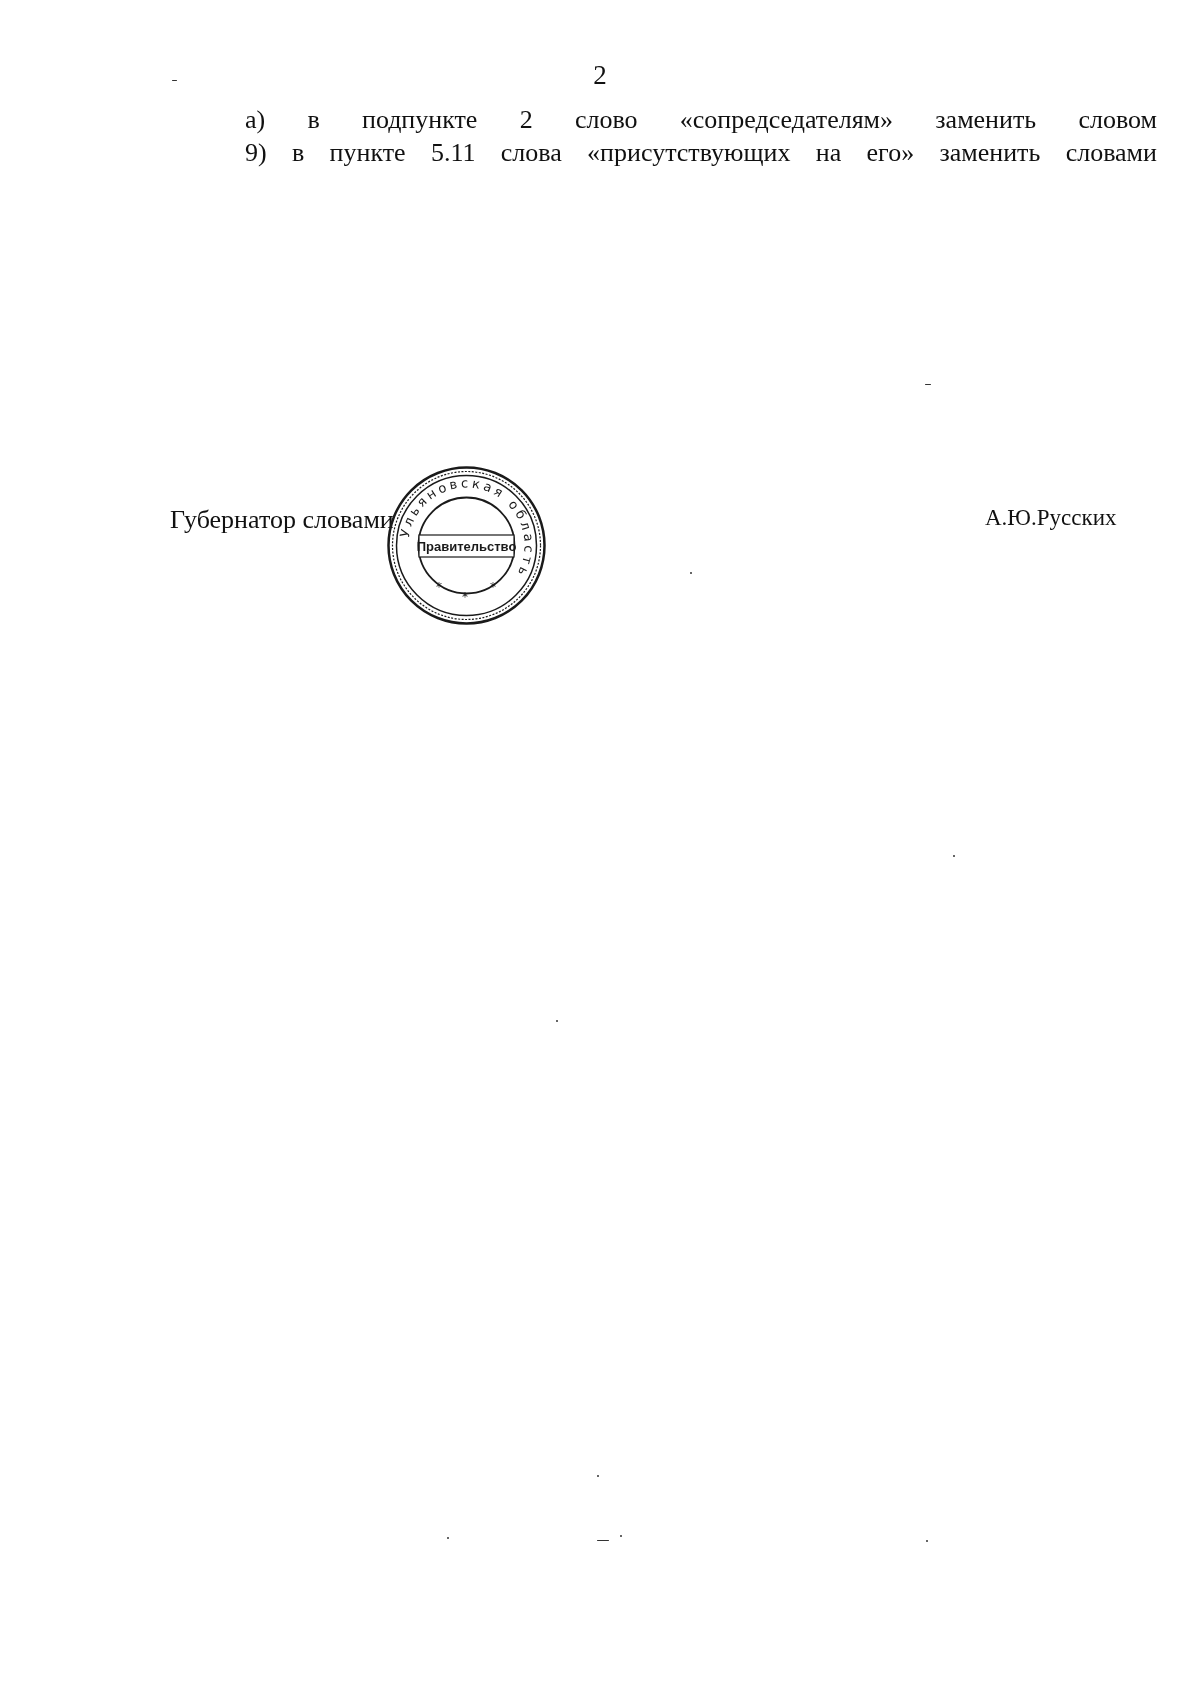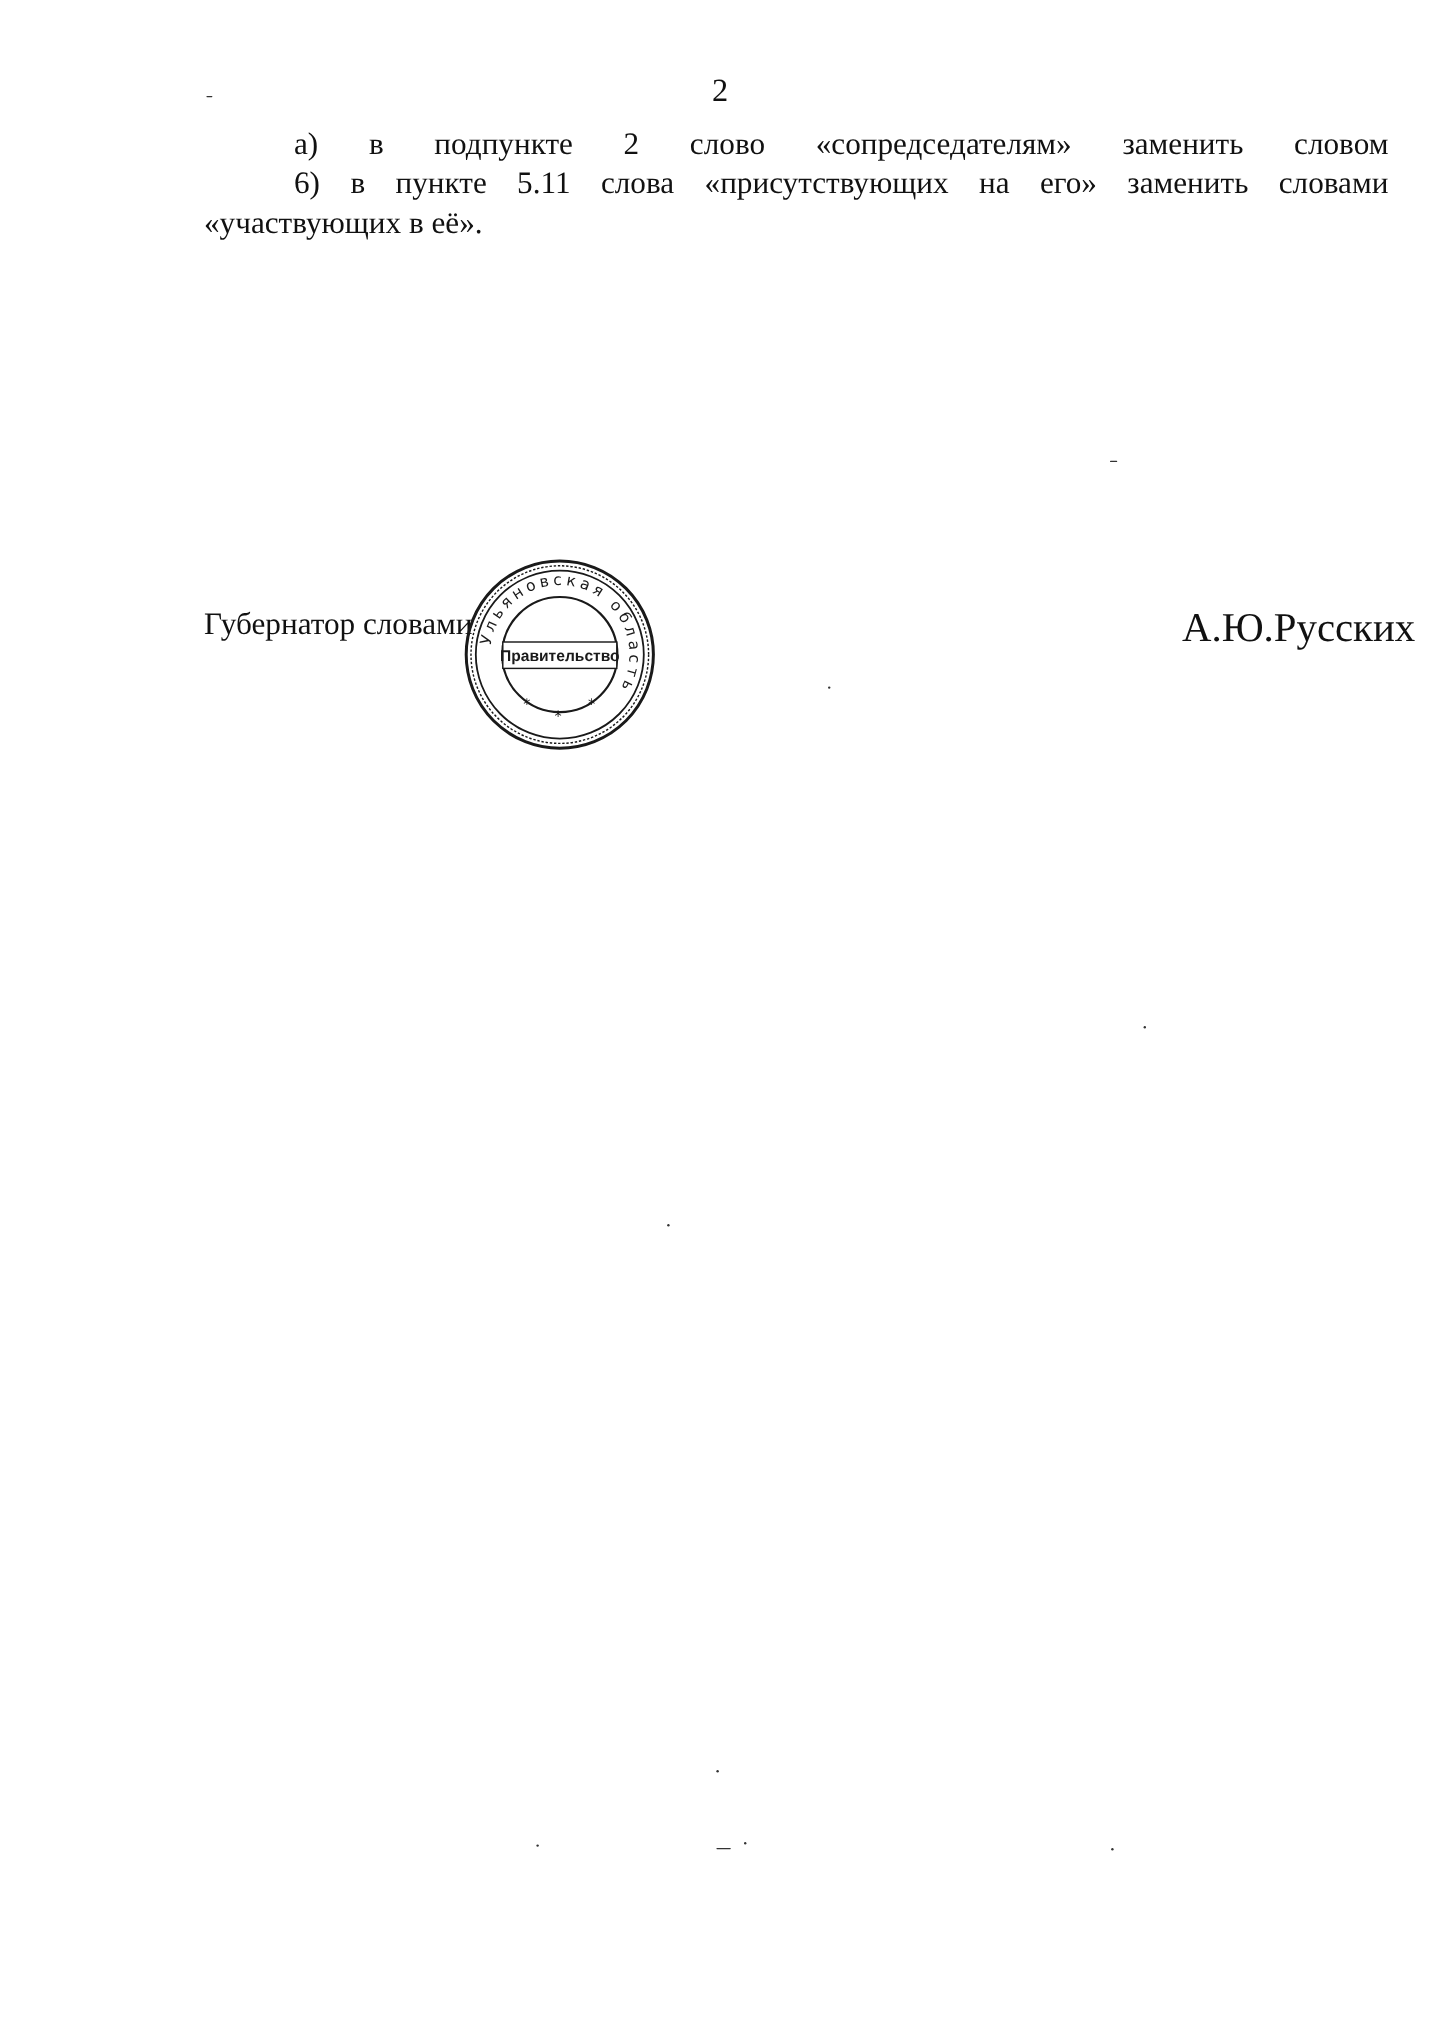--- a/index.html
+++ b/index.html
@@ -6,33 +6,32 @@
     body { width: 1200px; height: 1700px; position: relative; overflow: hidden;
            font-family: "Liberation Serif", "DejaVu Serif", serif; color: #111; }
     .page-number { position: absolute; top: 60px; left: 0; width: 1200px; text-align: center;
                    font-size: 27px; }
     .body-text { position: absolute; left: 170px; width: 987px; top: 103px; font-size: 26px;
                  line-height: 33px; }
     .p { margin: 0; text-align: justify; text-align-last: left; }
     .indent { text-indent: 75px; }
     .justify-full { text-align-last: justify; }
     .signature-left { position: absolute; left: 170px; top: 505px; font-size: 26px; }
-    .signature-right { position: absolute; left: 985px; top: 505px; font-size: 34px; }
+    .signature-right { position: absolute; left: 985px; top: 505px; font-size: 23px; }
     .stamp { position: absolute; left: 384px; top: 463px; width: 165px; height: 165px; }
     .speck { position: absolute; width: 2px; height: 2px; background: #333; border-radius: 1px; }
   </style>
 </head>
 <body>
 
 <div class="page-number">2</div>
 
 <div class="body-text">
   <p class="p indent justify-full">а) в подпункте 2 слово «сопредседателям» заменить словом</p>
-  <p class="p indent justify-full">6) в пункте 5.11 слова «присутствующих на его» заменить словами</p>
-  <p class="p">«участвующих в её».</p>
+  <p class="p indent justify-full">9) в пункте 5.11 слова «присутствующих на его» заменить словами</p>
 </div>
 
 <div class="signature-left">Губернатор словами</div>
 <div class="signature-right">А.Ю.Русских</div>
 
 <div class="stamp">
   <svg width="165" height="165" viewBox="0 0 165 165">
     <defs>
       <path id="arc" d="M 82.5 82.5 m -58 0 a 58 58 0 1 1 116 0 a 58 58 0 1 1 -116 0"></path>
     </defs>

